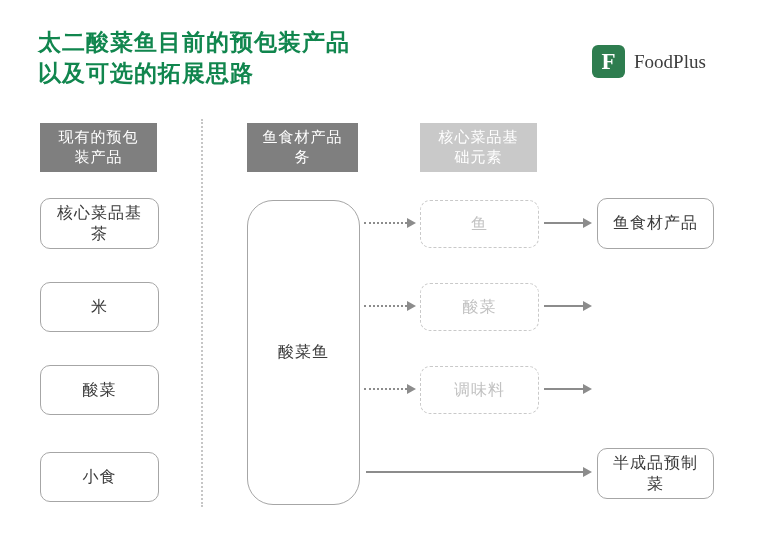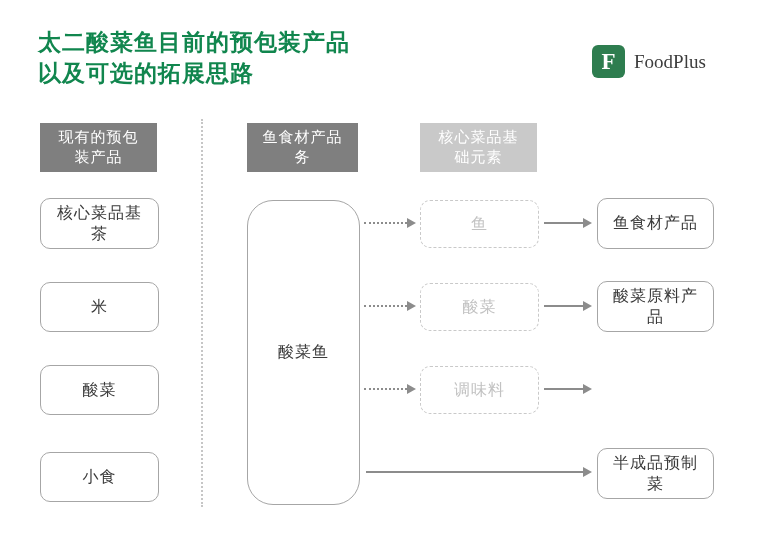--- a/index.html
+++ b/index.html
@@ -79,22 +79,20 @@
   <div class="box" style="left:40px;top:365px;width:117px;height:48px">酸菜</div>
   <div class="box" style="left:40px;top:452px;width:117px;height:48px">小食</div>
 
   <div class="box big" style="left:247px;top:200px;width:111px;height:303px">酸菜鱼</div>
 
   <div class="box dashed" style="left:420px;top:200px;width:117px;height:46px">鱼</div>
   <div class="box dashed" style="left:420px;top:283px;width:117px;height:46px">酸菜</div>
   <div class="box" style="left:597px;top:198px;width:115px;height:49px">鱼食材产品</div>
 
   <div class="box dashed" style="left:420px;top:366px;width:117px;height:46px">调味料</div>
-  <div class="box" style="left:597px;top:281px;width:115px;height:49px">酸菜原料产
-品</div>
   <div class="box" style="left:597px;top:448px;width:115px;height:49px">半成品预制
 菜</div>
 
   <div class="arrow dotted" style="left:364px;top:217px;width:52px">
       <div class="line"></div>
       <div class="head"></div>
     </div>
   <div class="arrow dotted" style="left:364px;top:300px;width:52px">
       <div class="line"></div>
       <div class="head"></div>

